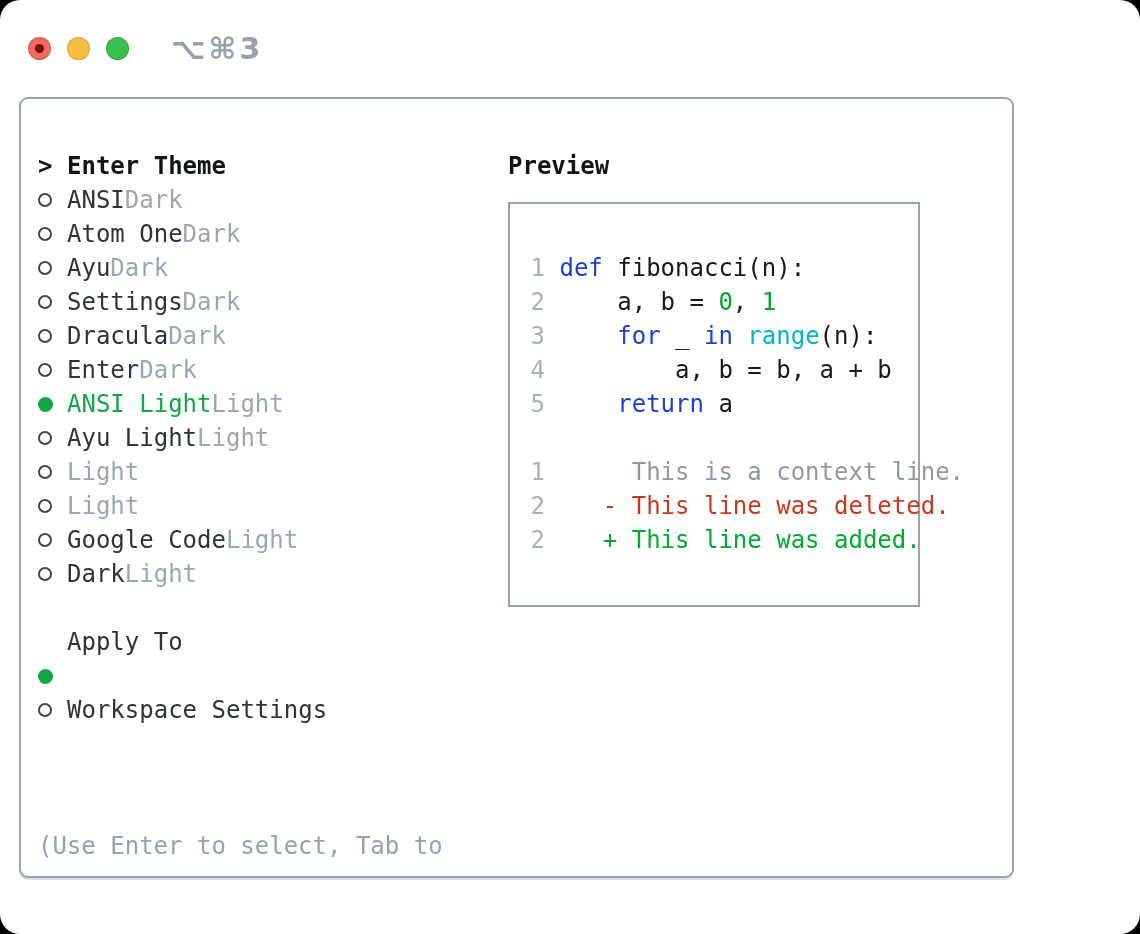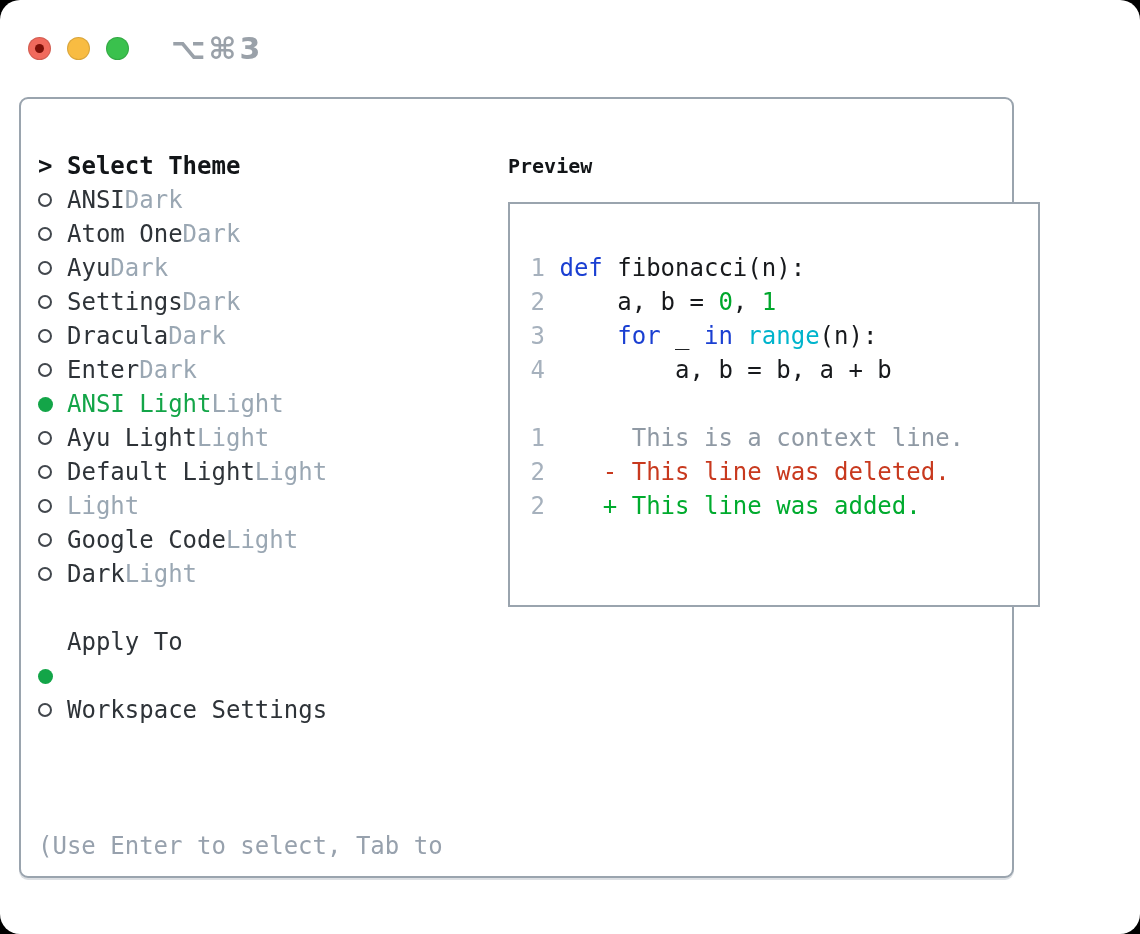--- a/index.html
+++ b/index.html
@@ -85,26 +85,26 @@
   .tag     { color:var(--c-tag_gray); }
   .help {
     margin-top:0;
     font-size:24px; line-height:34px;
     color:var(--c-help_gray);
     white-space:pre;
   }
   
   .preview-title {
     height:34px; line-height:34px;
-    font-size:20px; font-weight:bold;
+    font-size:24px; font-weight:bold;
     color:var(--c-heading_black);
   }
   .preview-box {
     margin-top:19px;
-    width:532px; height:405px;
+    width:412px; height:405px;
     box-sizing:border-box;
     border:2px solid var(--c-border_gray);
     padding:47px 0 0 20px;
     background:#fff;
   }
   .codeline {
     height:34px; line-height:34px;
     font-size:24px;
     white-space:pre;
     color:var(--c-code_fg);
@@ -126,33 +126,33 @@
     <span class="tl yellow"></span>
     <span class="tl green"></span>
     <span class="shortcut">⌥⌘3</span>
   </div>
 
   <div class="panel">
 
     <div class="left-col">
       <div class="row">
         <span class="marker"><span class="prompt-glyph">&gt;</span></span>
-        <span class="heading">Select Theme</span>
+        <span class="heading">Enter Theme</span>
       </div>
 
       <div id="theme-list">
           <div class="row"><span class="marker"><span class="ring"></span></span><span class="label">ANSI</span> <span class="tag">Dark</span></div>
           <div class="row"><span class="marker"><span class="ring"></span></span><span class="label">Atom One</span> <span class="tag">Dark</span></div>
           <div class="row"><span class="marker"><span class="ring"></span></span><span class="label">Ayu</span> <span class="tag">Dark</span></div>
           <div class="row"><span class="marker"><span class="ring"></span></span><span class="label">Settings</span> <span class="tag">Dark</span></div>
           <div class="row"><span class="marker"><span class="ring"></span></span><span class="label">Dracula</span> <span class="tag">Dark</span></div>
           <div class="row"><span class="marker"><span class="ring"></span></span><span class="label">Enter</span> <span class="tag">Dark</span></div>
           <div class="row"><span class="marker"><span class="seldot"></span></span><span class="label sel">ANSI Light</span> <span class="tag">Light</span></div>
           <div class="row"><span class="marker"><span class="ring"></span></span><span class="label">Ayu Light</span> <span class="tag">Light</span></div>
-          <div class="row"><span class="marker"><span class="ring"></span></span><span class="label">Default Light</span> <span class="tag">Light</span></div>
+          <div class="row"><span class="marker"><span class="ring"></span></span> <span class="tag">Light</span></div>
           <div class="row"><span class="marker"><span class="ring"></span></span> <span class="tag">Light</span></div>
           <div class="row"><span class="marker"><span class="ring"></span></span><span class="label">Google Code</span> <span class="tag">Light</span></div>
           <div class="row"><span class="marker"><span class="ring"></span></span><span class="label">Dark</span> <span class="tag">Light</span></div>
         </div>
 
       <div class="row blank"></div>
 
       <div class="row">
         <span class="marker"></span>
         <span class="label">Apply To</span>
@@ -171,20 +171,21 @@
       </div>
     </div>
 
     <div class="right-col">
       <div class="preview-title">Preview</div>
       <div class="preview-box" id="preview-box">
           <div class="codeline"><span class="ln">1</span> <span style="color: var(--c-keyword);">def</span><span style="color: var(--c-code_fg);"> fibonacci(n):</span></div>
           <div class="codeline"><span class="ln">2</span> <span style="color: var(--c-code_fg);">    a, b = </span><span style="color: var(--c-number);">0</span><span style="color: var(--c-code_fg);">, </span><span style="color: var(--c-number);">1</span></div>
           <div class="codeline"><span class="ln">3</span> <span style="color: var(--c-code_fg);">    </span><span style="color: var(--c-keyword);">for</span><span style="color: var(--c-code_fg);"> _ </span><span style="color: var(--c-keyword);">in</span><span style="color: var(--c-code_fg);"> </span><span style="color: var(--c-builtin);">range</span><span style="color: var(--c-code_fg);">(n):</span></div>
           <div class="codeline"><span class="ln">4</span> <span style="color: var(--c-code_fg); text-align: center;">        a, b = b, a + b</span></div>
+          <div class="codeline"><span class="ln">5</span> <span style="color: var(--c-code_fg);">    </span><span style="color: var(--c-keyword);">return</span><span style="color: var(--c-code_fg);"> a</span></div>
           <div class="codeline"><span class="ln"></span> </div>
           <div class="codeline"><span class="ln">1</span> <span style="color: var(--c-context); text-align: right;">     This is a context line.</span></div>
           <div class="codeline"><span class="ln">2</span> <span style="color: var(--c-deleted);">   - This line was deleted.</span></div>
           <div class="codeline"><span class="ln">2</span> <span style="color: var(--c-added);">   + This line was added.</span></div>
         </div>
     </div>
 
   </div>
 </div>
 

